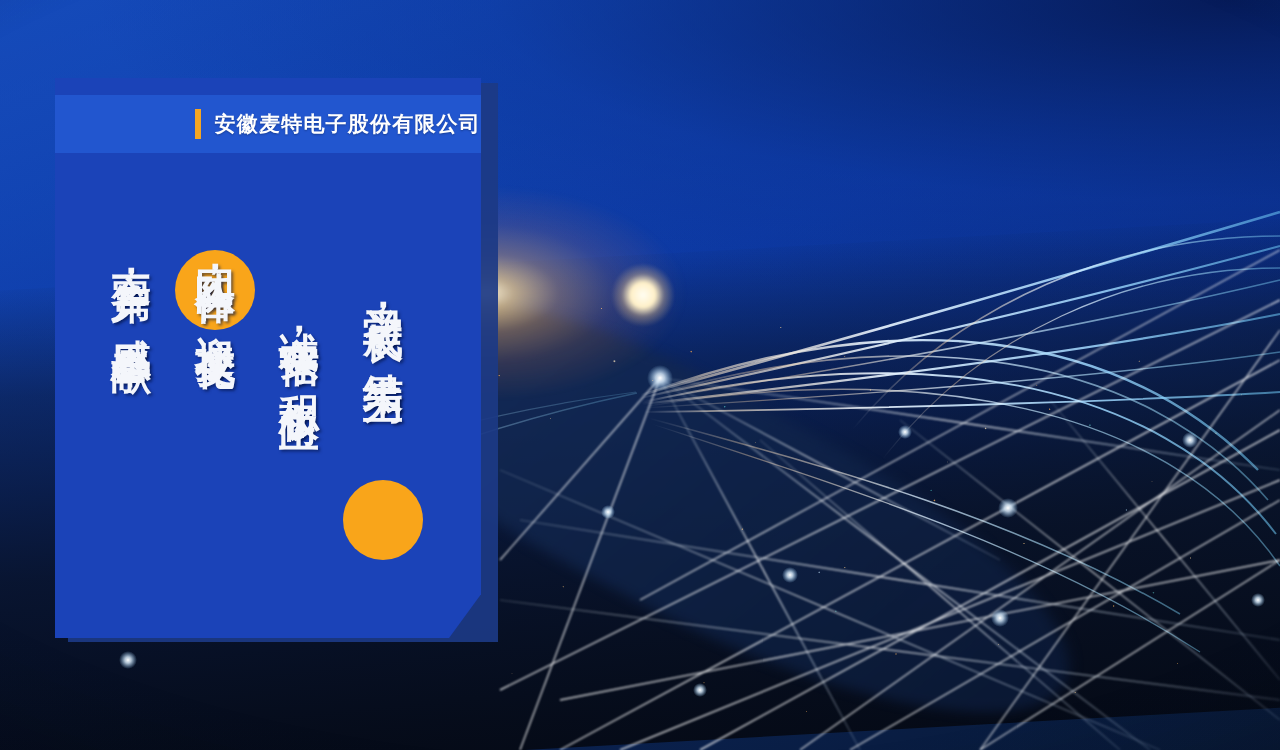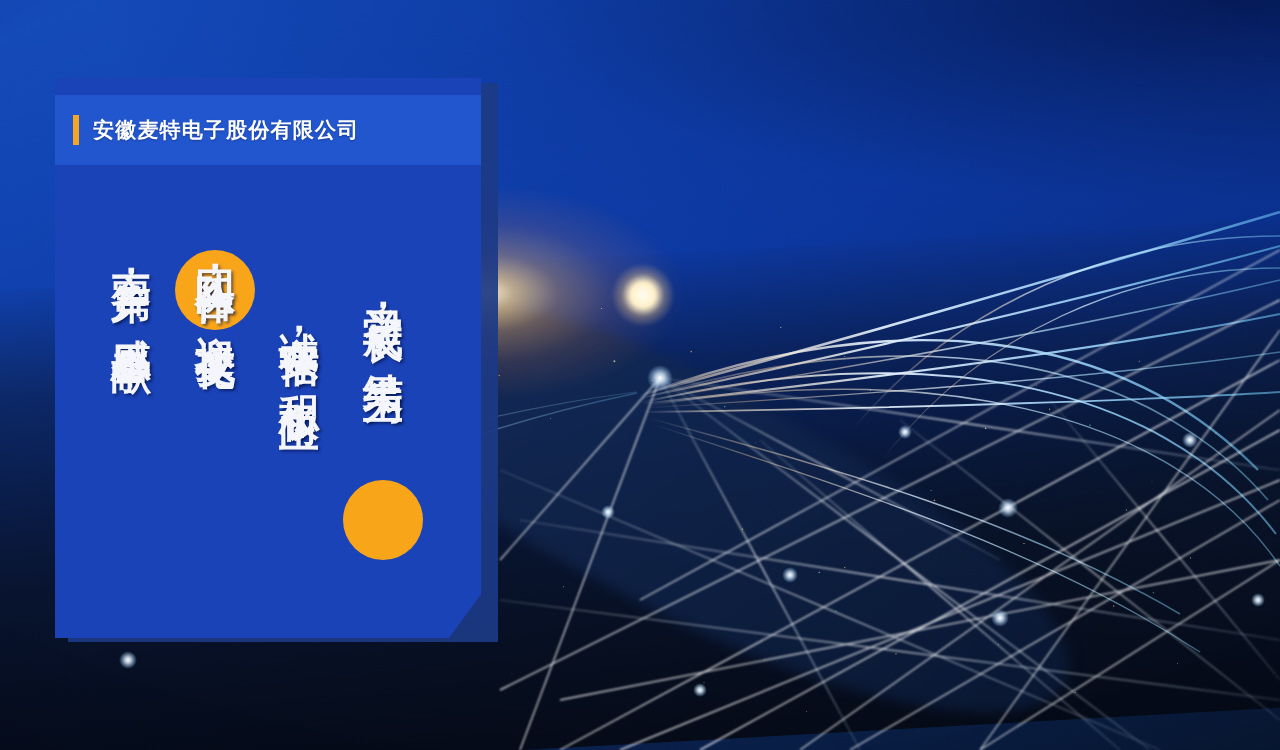--- a/index.html
+++ b/index.html
@@ -196,24 +196,25 @@
     top: 78px;
     width: 426px;
     height: 560px;
     background: #1b43b8;
     clip-path: polygon(0 0, 100% 0, 100% 92.2%, 92.5% 100%, 0 100%);
   }
   .panel-header {
     position: absolute;
     left: 0; top: 17px;
     width: 100%;
-    height: 70px;
+    height: 58px;
     background: #2256cf;
     display: flex;
     align-items: center;
+    justify-content: flex-end;
   }
   .panel-header-accent {
     width: 6px;
     height: 30px;
     background: #f5a623;
     margin-left: 18px;
     flex: none;
   }
   .panel-title {
     margin-left: 14px;

